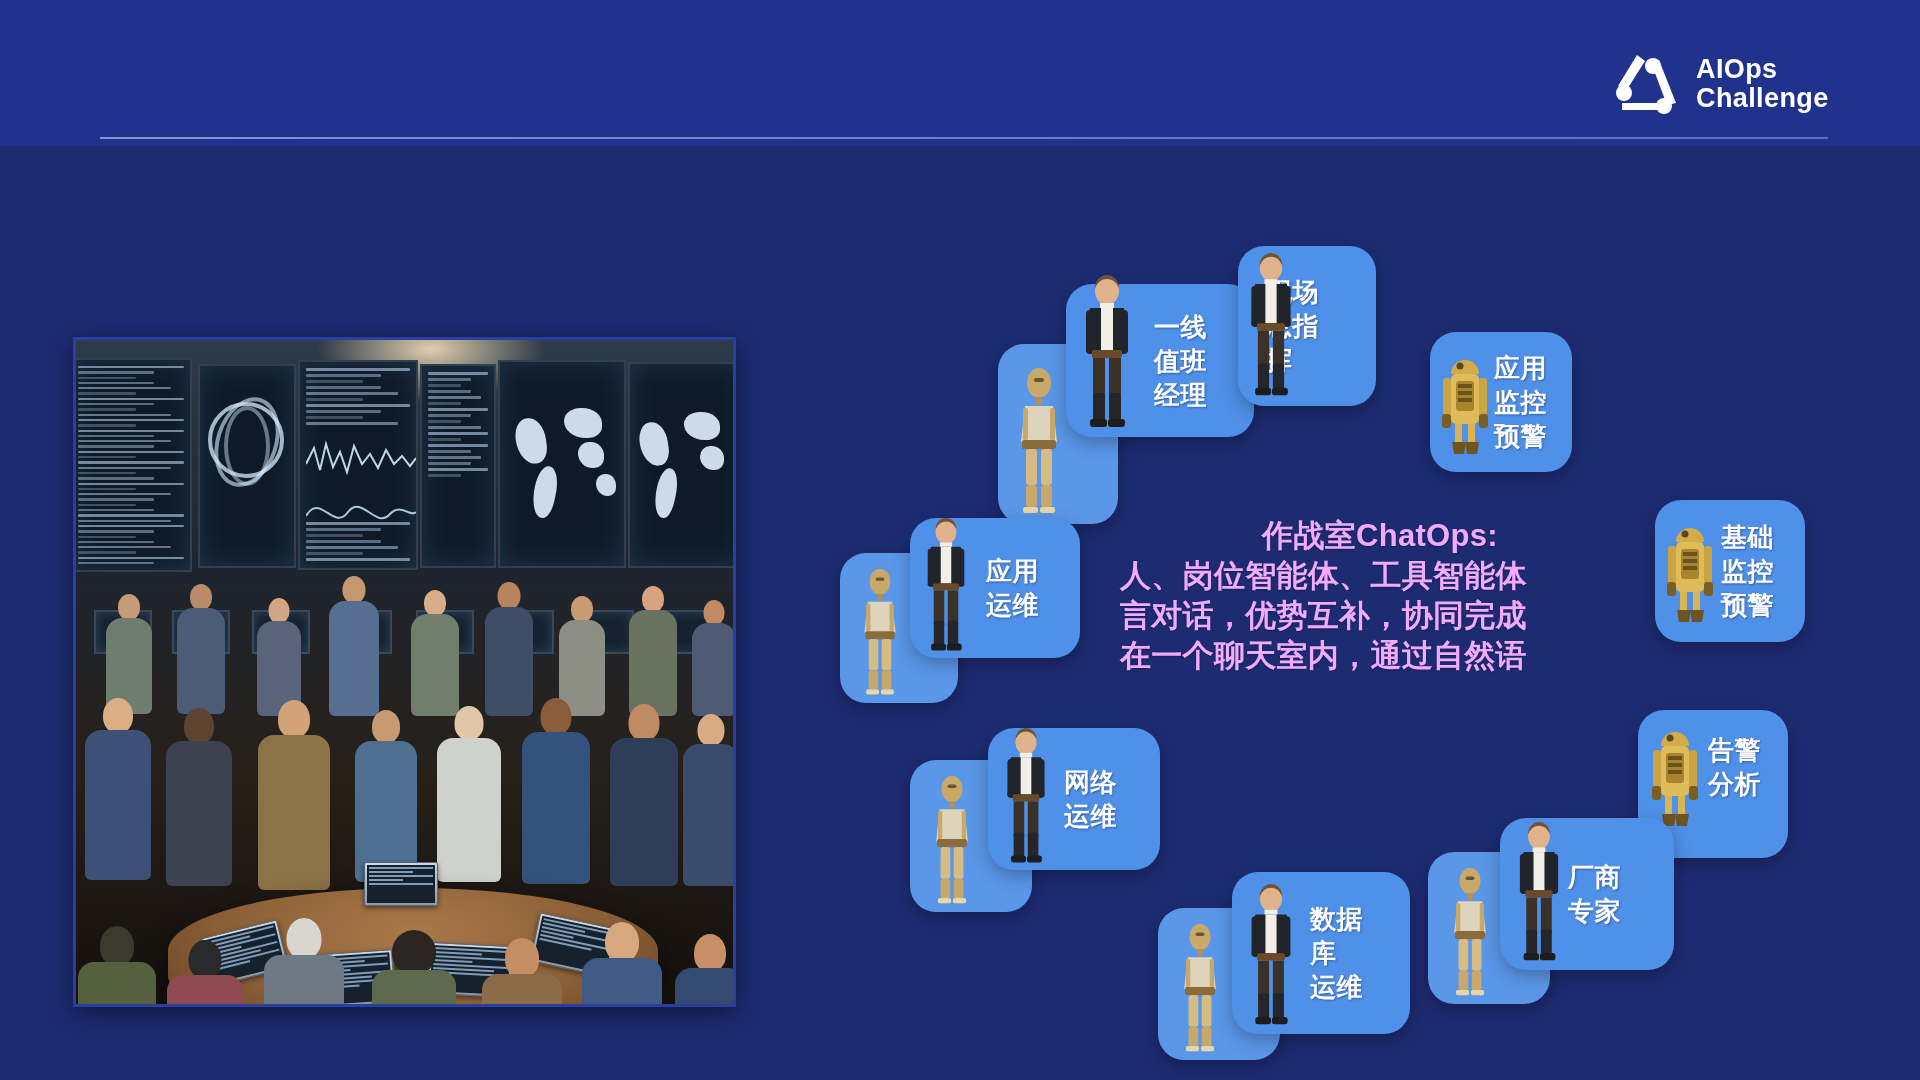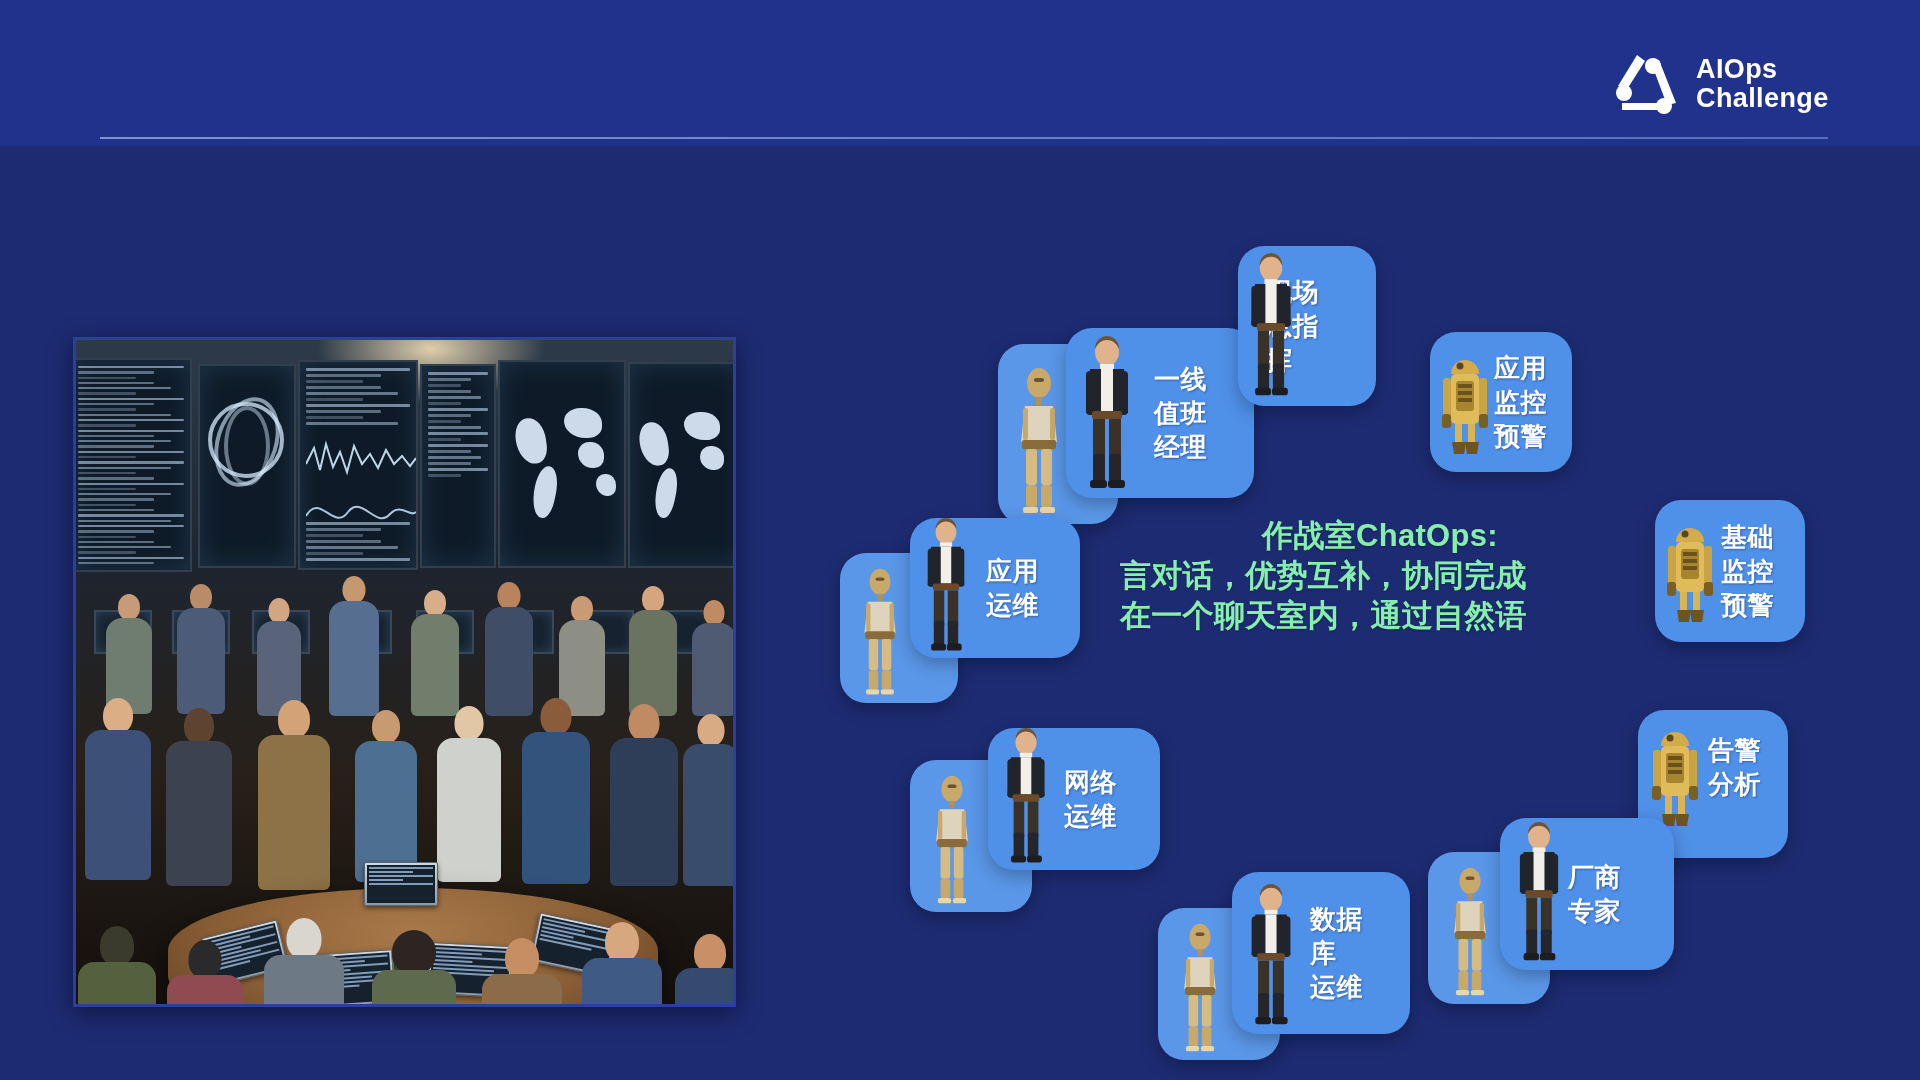--- a/index.html
+++ b/index.html
@@ -157,21 +157,21 @@
     text-shadow:1px 1px 2px rgba(20,40,90,.45);
   }
 
   
   .fig{ position:absolute; bottom:6px; }
   .fig svg{ display:block; }
 
   
   .chatops{
     position:absolute; left:1120px; top:516px; width:520px;
-    color:#86efac;
+    color:#f0abfc;
     font-weight:bold;
     font-size:31px;
     line-height:40px;
     letter-spacing:.3px;
     text-shadow:0 1px 2px rgba(0,0,0,.3);
   }
   .chatops .l-head{ display:block; text-align:center; }
   .chatops .l{ display:block; }
 </style>
 </head>
@@ -520,21 +520,21 @@
             <rect x="14" y="83" width="11" height="36" rx="3" fill="#d6bb82"></rect>
             <rect x="29" y="83" width="11" height="36" rx="3" fill="#d6bb82"></rect>
             <rect x="14" y="119" width="11" height="22" rx="3" fill="#c9a96a"></rect>
             <rect x="29" y="119" width="11" height="22" rx="3" fill="#c9a96a"></rect>
             <rect x="11" y="141" width="15" height="6" rx="2" fill="#e6d6a8"></rect>
             <rect x="28" y="141" width="15" height="6" rx="2" fill="#e6d6a8"></rect>
           </g>
         </svg>
       </span>
     </div>
-    <div class="card" style="left:246px;top:84px;width:188px;height:170px;margin-top:44px;">
+    <div class="card" style="left:246px;top:84px;width:188px;height:153px;">
       <span class="fig" style="left:10px;bottom:6px;">
         <svg width="62" height="156" viewBox="0 0 62 156" aria-hidden="true">
           <ellipse cx="31" cy="16" rx="12" ry="14" fill="#e0b38c"></ellipse>
           <path d="M19 13 a12 13 0 0 1 24 0 q-4 -9 -12 -9 t-12 9z" fill="#6e5436"></path>
           <rect x="24" y="28" width="14" height="8" fill="#f2efe8"></rect>
           <path d="M14 33 h34 l4 44 h-42 z" fill="#22242b"></path>
           <rect x="25" y="33" width="12" height="42" fill="#f2efe8"></rect>
           <rect x="10" y="35" width="9" height="44" rx="4" fill="#22242b"></rect>
           <rect x="43" y="35" width="9" height="44" rx="4" fill="#22242b"></rect>
           <rect x="16" y="75" width="30" height="8" rx="2" fill="#6b4a2a"></rect>
@@ -814,17 +814,18 @@
           <rect x="32" y="144" width="17" height="8" rx="3" fill="#1d1d20"></rect>
         </svg>
       </span>
       <span class="card-label" style="margin-left:68px;">厂商
 专家</span>
     </div>
   </div>
 
   <div class="chatops">
     <span class="l-head">作战室ChatOps:</span>
+    <span class="l">人、岗位智能体、工具智能体</span>
     <span class="l">言对话，优势互补，协同完成</span>
     <span class="l">在一个聊天室内，通过自然语</span>
   </div>
 
 </div>
 
 </body></html>

